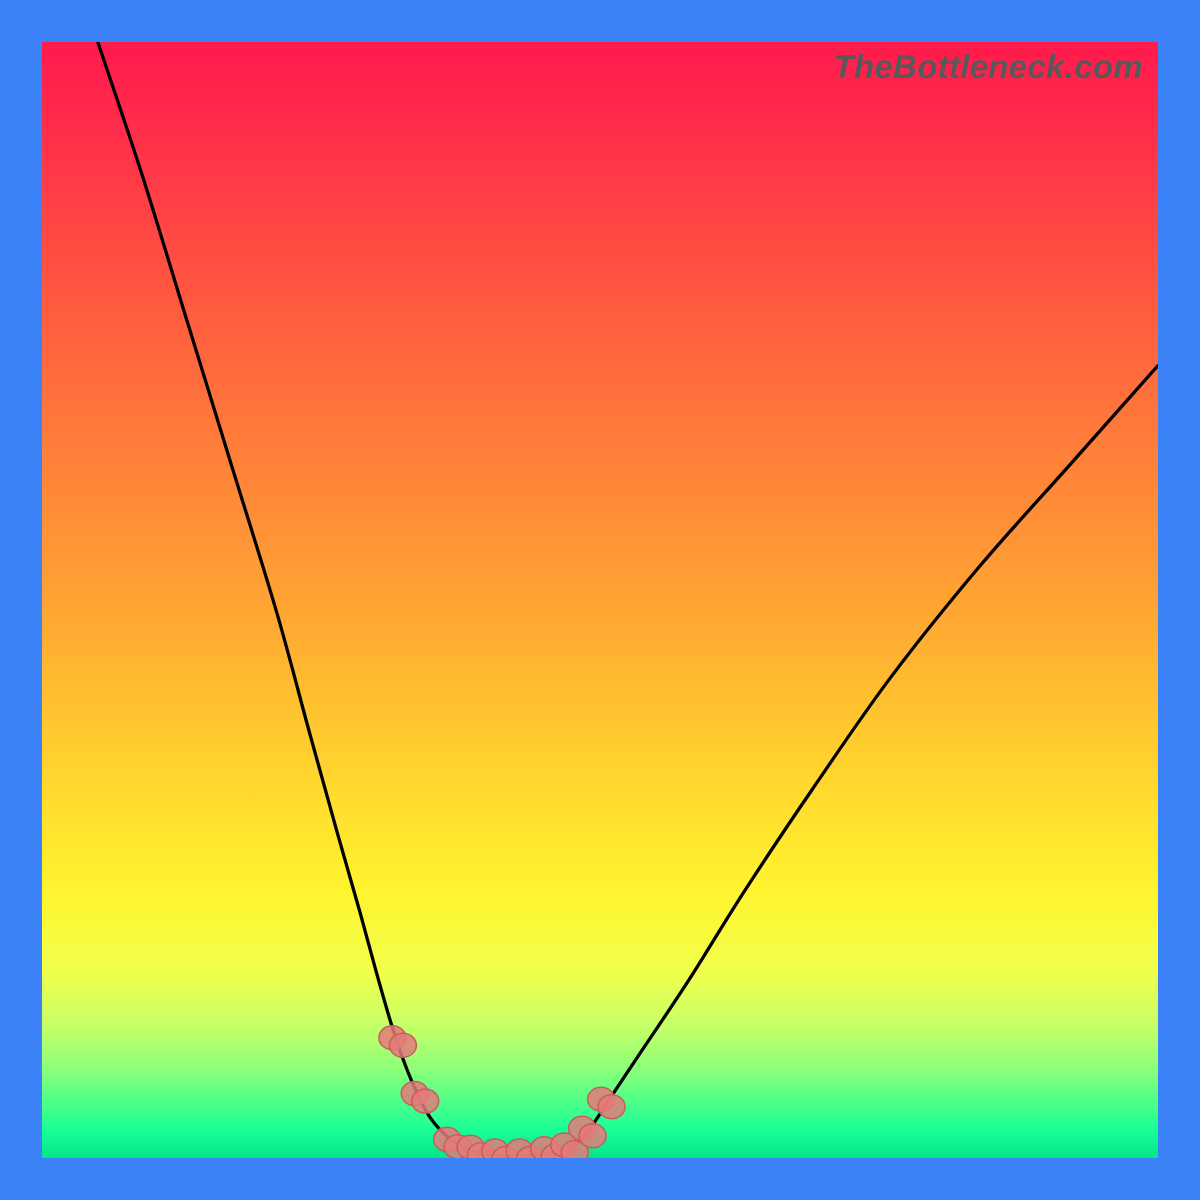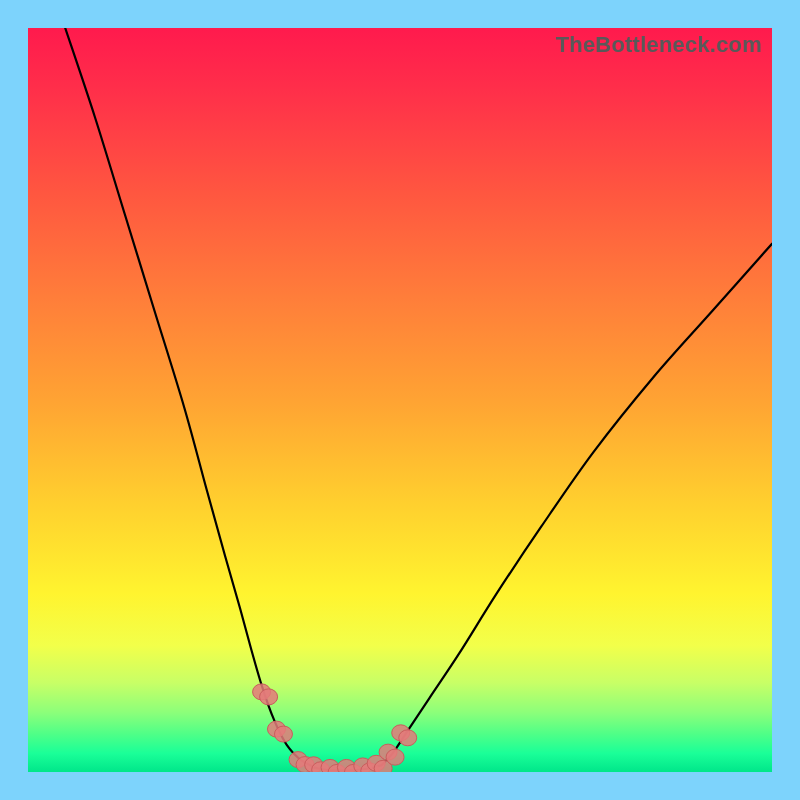--- a/index.html
+++ b/index.html
@@ -10,21 +10,22 @@
     background: #000;
     overflow: hidden;
     font-family: Arial, Helvetica, sans-serif;
   }
   .frame {
     position: absolute;
     left: 0;
     top: 0;
     width: 800px;
     height: 800px;
-    background: #7dd3fc;
+    background: #3b82f6;
+    font-style: italic;
   }
   .plot {
     position: absolute;
     left: 28px;
     top: 28px;
     width: 744px;
     height: 744px;
     
     background: linear-gradient(to bottom,
       #ff1a4d 0%,

